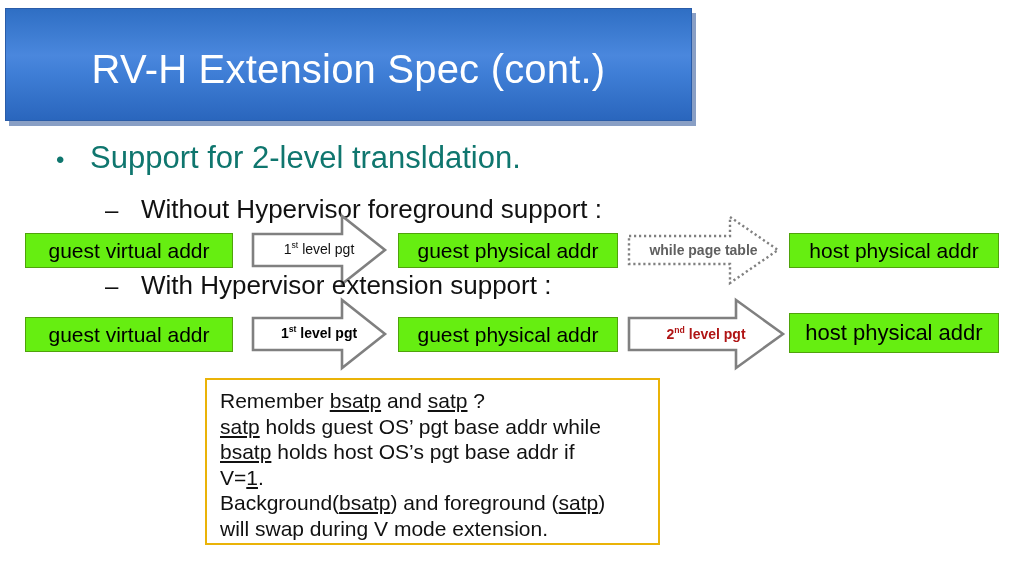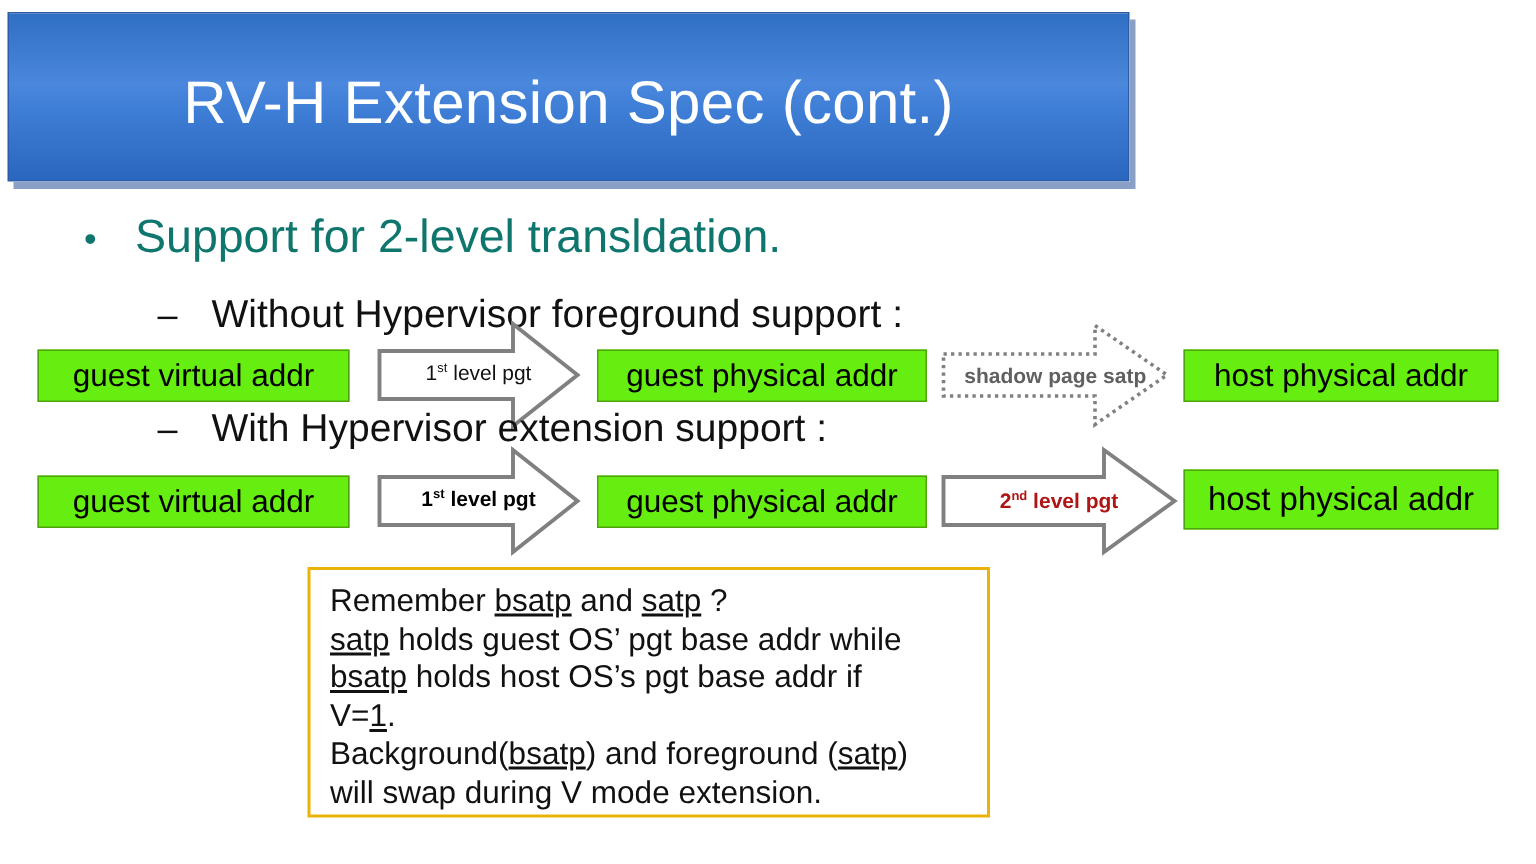--- a/index.html
+++ b/index.html
@@ -16,21 +16,21 @@
     height: 576px;
     background: #ffffff;
     overflow: hidden;
   }
 
   
   #title-bar {
     position: absolute;
     left: 5px;
     top: 8px;
-    width: 748px;
+    width: 687px;
     height: 113px;
     background: linear-gradient(180deg, #2f6fc4 0%, #4a87dd 42%, #3f7ed6 58%, #2a66bd 100%);
     border: 1px solid #2a5ca8;
     box-shadow: 4px 5px 0 rgba(40, 80, 150, 0.55);
     box-sizing: border-box;
   }
   #title-text {
     position: absolute;
     left: 0;
     right: 0;
@@ -155,21 +155,21 @@
 
   <div class="gbox" style="left:398px; top:233px; width:220px; height:35px;">
     <span>guest physical addr</span>
   </div>
 
   <div class="arrow-wrap" style="left:626px; top:212px; width:155px; height:76px;">
     <svg width="155" height="76" viewBox="0 0 155 76">
       <polygon points="3,24 104,24 104,5 152,38 104,71 104,52 3,52" fill="none" stroke="#808080" stroke-width="2.4" stroke-dasharray="2.2 2.8" stroke-linejoin="miter"></polygon>
     </svg>
     <div class="arrow-label lbl-gray" style="top:30px; padding-right:42px;">
-      <span>shadow page satp</span>
+      <span>while page table</span>
     </div>
   </div>
 
   <div class="gbox" style="left:789px; top:233px; width:210px; height:35px;">
     <span>host physical addr</span>
   </div>
 
   <div class="bullet-l2" style="left:105px; top:270px;">
     <span class="marker">–</span><span>With Hypervisor extension support :</span>
   </div>

